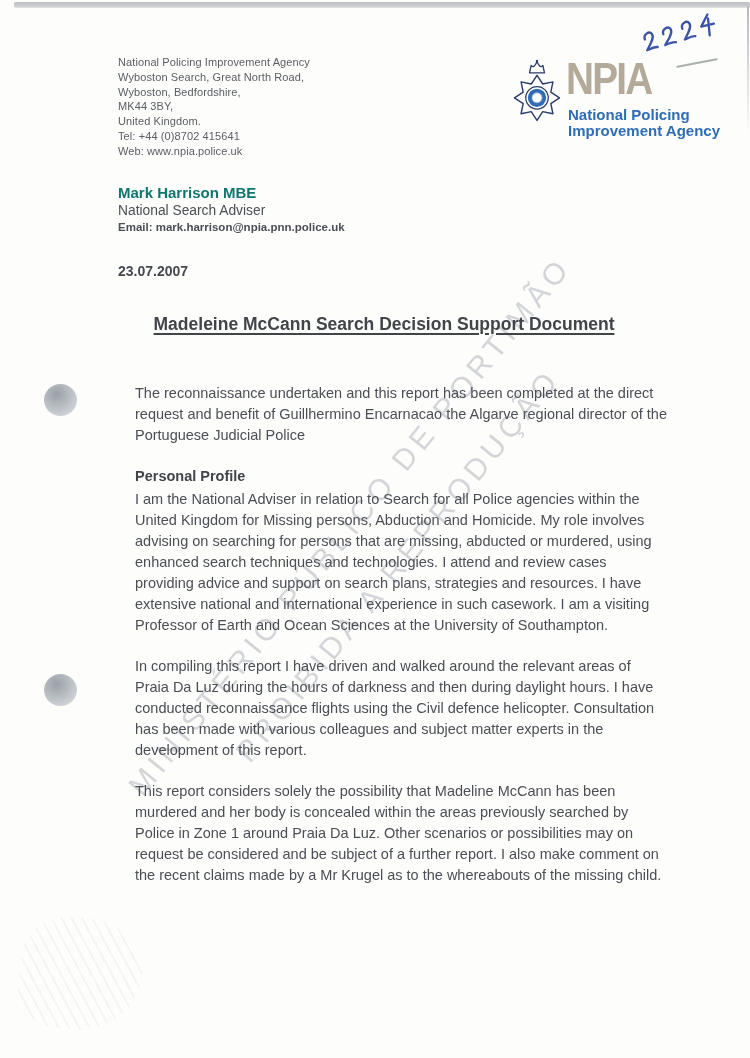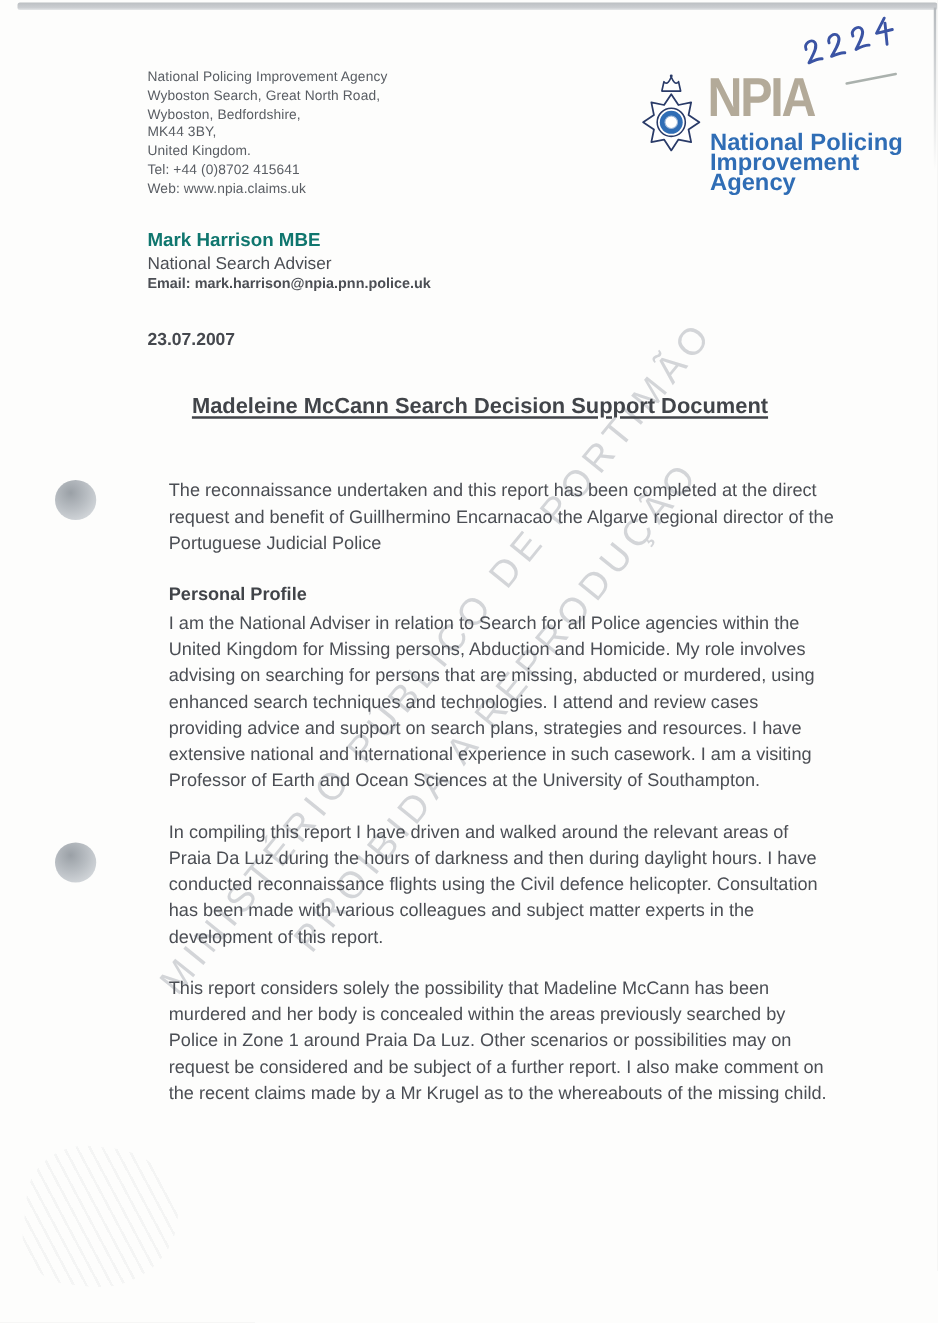--- a/index.html
+++ b/index.html
@@ -43,21 +43,21 @@
   }
   .logo{position:absolute;left:512px;top:52px;width:220px;}
   .crest{position:absolute;left:0;top:4px;}
   .wordmark{
     position:absolute;left:54px;top:2px;
     font-size:44px;font-weight:700;color:#b3aa99;letter-spacing:-2px;
     transform:scaleX(.88);transform-origin:left top;
   }
   .tagline{
     position:absolute;left:56px;top:55px;
-    font-size:19px;font-weight:700;color:#2f6db5;line-height:16px;
+    font-size:15px;font-weight:700;color:#2f6db5;line-height:16px;
   }
   .handwritten{position:absolute;left:640px;top:14px;transform:rotate(-4deg);}
   .pencil-stroke{
     position:absolute;left:676px;top:62px;width:42px;height:2.4px;
     background:#9ba39f;border-radius:2px;transform:rotate(-11deg);opacity:.85;
   }
   
   .sender{position:absolute;left:118px;top:184px;color:#4b4e54;}
   .sender .name{font-size:15px;font-weight:700;color:#0f766e;line-height:18px;}
   .sender .role,.sender .spec{font-size:13.8px;line-height:17.5px;}
@@ -110,21 +110,21 @@
     <div>PROIBIDA A REPRODUÇÃO</div>
   </div>
 
   <div class="address">
     <div>National Policing Improvement Agency</div>
     <div>Wyboston Search, Great North Road,</div>
     <div>Wyboston, Bedfordshire,</div>
     <div>MK44 3BY,</div>
     <div>United Kingdom.</div>
     <div>Tel: +44 (0)8702 415641</div>
-    <div>Web: www.npia.claims.uk</div>
+    <div>Web: www.npia.police.uk</div>
   </div>
 
   <div class="logo">
     <span class="crest">
       <svg width="50" height="72" viewBox="0 0 60 80">
 
         <path d="M21,17 L39,17 L37,8 C34,12 31.5,7 30,3.5 C28.5,7 26,12 23,8 Z" fill="#ffffff" stroke="#2a3b68" stroke-width="1.6" stroke-linejoin="round"></path>
         <circle cx="30" cy="2.6" r="1.4" fill="#2a3b68"></circle>
 
         <polygon points="30,20 36.9,30.4 49.1,27.9 46.6,40.1 57,47 46.6,53.9 49.1,66.1 36.9,63.6 30,74 23.1,63.6 10.9,66.1 13.4,53.9 3,47 13.4,40.1 10.9,27.9 23.1,30.4" fill="#ffffff" stroke="#2a3b68" stroke-width="1.7" stroke-linejoin="round"></polygon>

